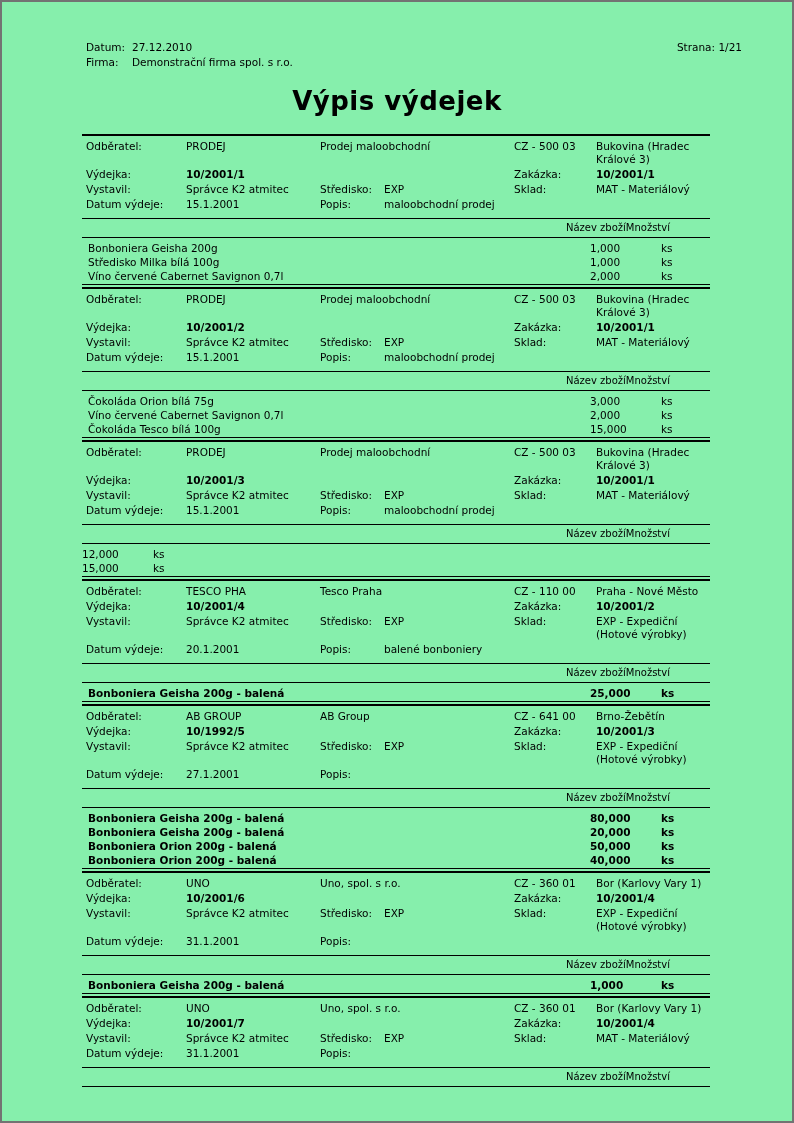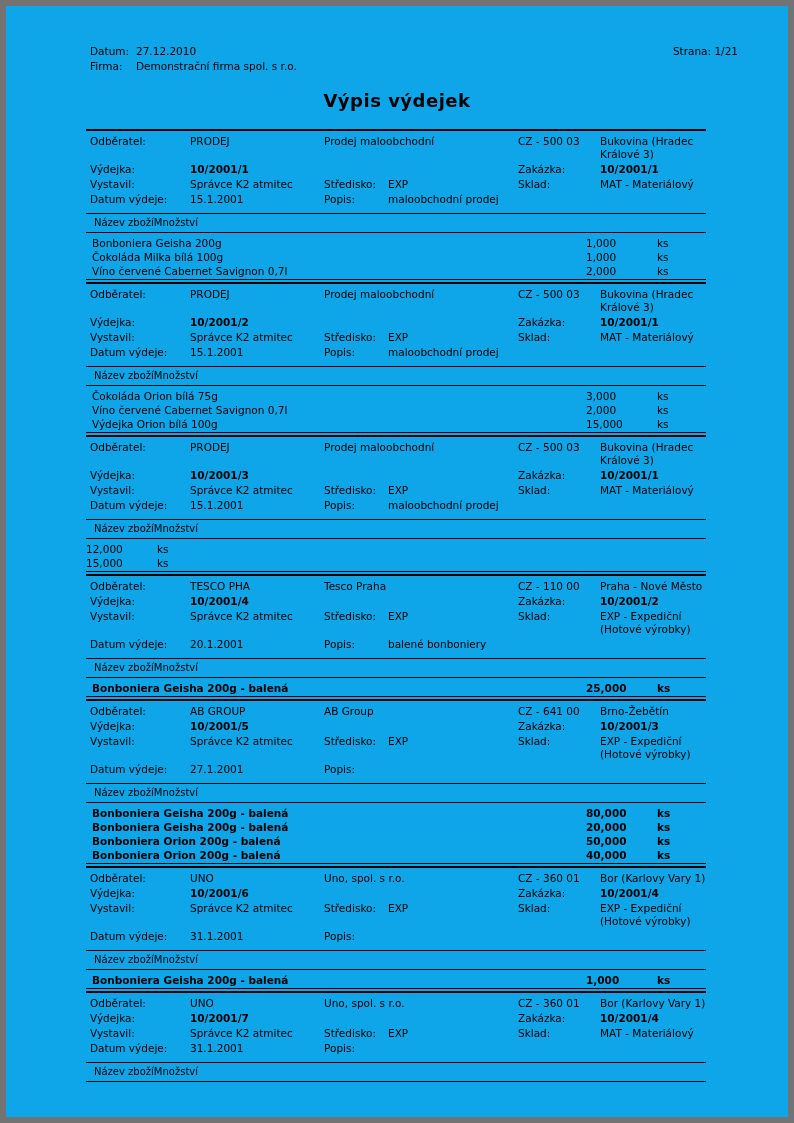--- a/index.html
+++ b/index.html
@@ -1,29 +1,29 @@
 <!DOCTYPE html>
 <html><head>
 <meta charset="utf-8">
 <style>
   * { margin:0; padding:0; box-sizing:border-box; }
   html,body { background:#fff; }
   body { font-family:"DejaVu Sans","Liberation Sans",sans-serif; color:#000; }
-  .page { width:794px; height:1123px; border:6px solid #737373; background:#0ea5e9; overflow:hidden; font-size:10.5px; }
+  .page { width:794px; height:1123px; border:2px solid #737373; background:#86efac; overflow:hidden; font-size:10.5px; }
   .pg-header { display:flex; justify-content:space-between; margin:38px 50px 0 84px; line-height:15px; }
   .ph-lbl { display:inline-block; width:46px; }
-  .title { text-align:center; font-size:18px; font-weight:bold; margin:16px 0 18px; letter-spacing:.5px; }
+  .title { text-align:center; font-size:26px; font-weight:bold; margin:16px 0 18px; letter-spacing:.5px; }
   .content { margin:0 82px 0 80px; }
   .block { border-top:2px solid #000; padding-bottom:2px; }
   .head { padding:4px 0 5px 4px; }
   .hrow { display:grid; grid-template-columns:100px 134px 64px 130px 82px 1fr; line-height:13px; margin-bottom:2px; }
   .gc1{grid-column:1} .gc2{grid-column:2} .gc3{grid-column:3} .gc4{grid-column:4}
   .gc5{grid-column:5} .gc6{grid-column:6} .gc34{grid-column:3 / span 2} .gc46{grid-column:4 / span 3}
   .b { font-weight:bold; }
-  .cols { display:flex; justify-content:flex-start; border-top:1px solid #000; border-bottom:1px solid #000; padding:2px 40px 3px 8px; font-size:10px; line-height:13px; }
+  .cols { display:flex; justify-content:flex-end; border-top:1px solid #000; border-bottom:1px solid #000; padding:2px 40px 3px 8px; font-size:10px; line-height:13px; }
   .items { padding:3px 0 1px; border-bottom:1px solid #000; }
   .irow { display:flex; line-height:14px; padding-right:34px; }
   .irow .nm { flex:1; padding-left:6px; }
   .irow .qty { min-width:64px; }
   .irow .unit { width:22px; padding-left:7px; }
 </style>
 </head>
 <body>
 
 <div class="page">
@@ -78,21 +78,21 @@
       <span>Množství</span>
     </div>
     <div class="items">
   <div class="irow">
     <span class="nm">Bonboniera Geisha 200g</span>
     <span class="qty">1,000</span>
     <span class="unit">ks</span>
   </div>
 
   <div class="irow">
-    <span class="nm">Čokoláda Milka bílá 100g</span>
+    <span class="nm">Středisko Milka bílá 100g</span>
     <span class="qty">1,000</span>
     <span class="unit">ks</span>
   </div>
 
   <div class="irow">
     <span class="nm">Víno červené Cabernet Savignon 0,7l</span>
     <span class="qty">2,000</span>
     <span class="unit">ks</span>
   </div>
 </div>
@@ -139,21 +139,21 @@
     <span class="unit">ks</span>
   </div>
 
   <div class="irow">
     <span class="nm">Víno červené Cabernet Savignon 0,7l</span>
     <span class="qty">2,000</span>
     <span class="unit">ks</span>
   </div>
 
   <div class="irow">
-    <span class="nm">Výdejka Orion bílá 100g</span>
+    <span class="nm">Čokoláda Tesco bílá 100g</span>
     <span class="qty">15,000</span>
     <span class="unit">ks</span>
   </div>
 </div>
   </section>
 
   <section class="block">
     <div class="head">
       <div class="hrow">
         <span class="gc1">Odběratel:</span>
@@ -247,21 +247,21 @@
     <div class="head">
       <div class="hrow">
         <span class="gc1">Odběratel:</span>
         <span class="gc2">AB GROUP</span>
         <span class="gc34">AB Group</span>
         <span class="gc5">CZ - 641 00</span>
         <span class="gc6">Brno-Žebětín</span>
       </div>
       <div class="hrow">
         <span class="gc1">Výdejka:</span>
-        <span class="gc2 b">10/2001/5</span>
+        <span class="gc2 b">10/1992/5</span>
         <span class="gc5">Zakázka:</span>
         <span class="gc6 b">10/2001/3</span>
       </div>
       <div class="hrow">
         <span class="gc1">Vystavil:</span>
         <span class="gc2">Správce K2 atmitec</span>
         <span class="gc3">Středisko:</span>
         <span class="gc4">EXP</span>
         <span class="gc5">Sklad:</span>
         <span class="gc6">EXP - Expediční (Hotové výrobky)</span>

